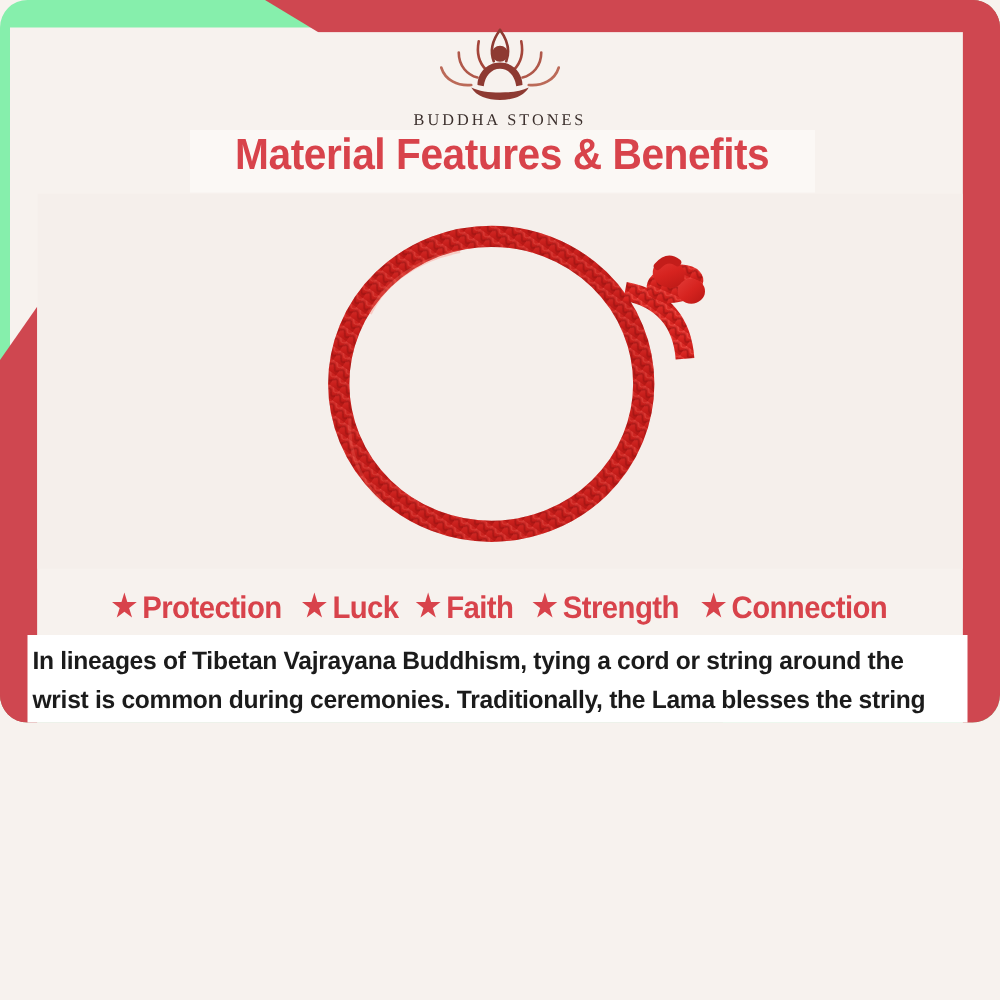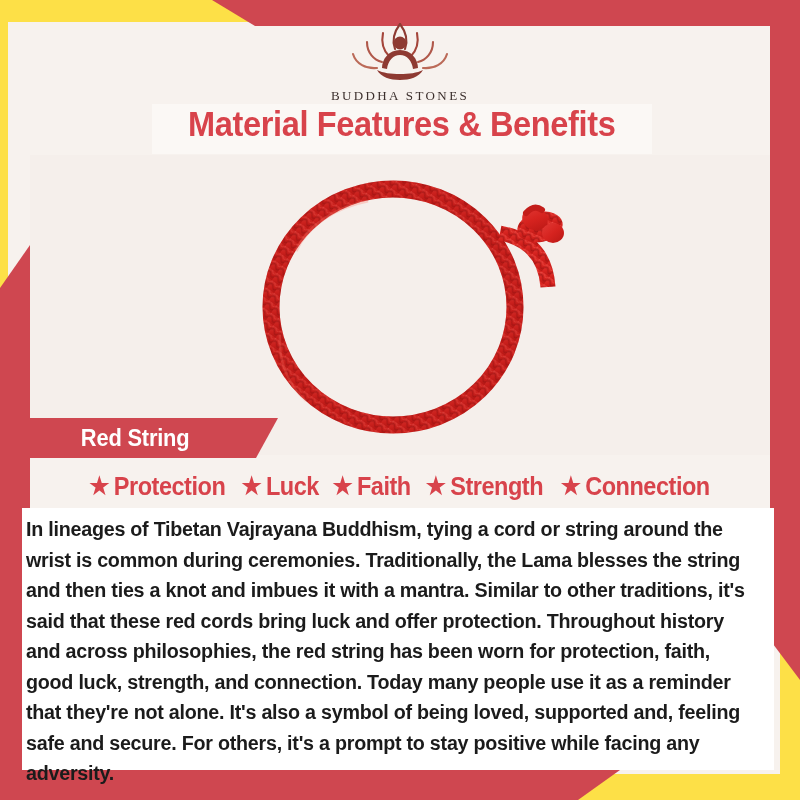--- a/index.html
+++ b/index.html
@@ -8,23 +8,24 @@
     width: 800px;
     height: 800px;
     font-family: "Liberation Sans", sans-serif;
     background: #f7f2ee;
     overflow: hidden;
   }
 
   .poster {
     position: relative;
     width: 800px;
-    height: 800px;
-    background: #fde047;
+    height: 578px;
+    background: #86efac;
     overflow: hidden;
+    border-radius: 22px;
   }
 
   
   .frame-top {
     position: absolute;
     top: 0; left: 0;
     width: 800px; height: 26px;
     background: #cf4750;
     clip-path: polygon(212px 0, 800px 0, 800px 26px, 255px 26px);
   }
@@ -228,23 +229,20 @@
         <ellipse cx="505" cy="64" rx="13" ry="11" fill="url(#cordGrad)" transform="rotate(18 505 64)"></ellipse>
         <ellipse cx="523" cy="78" rx="11" ry="10" fill="url(#cordGrad)"></ellipse>
         <path d="M496 58 q8 -9 16 -3" stroke="#c31d1a" stroke-width="6" fill="none" stroke-linecap="round"></path>
       </g>
 
       <path d="M266 96 C278 70, 306 52, 338 46" fill="none" stroke="#ff7b6c" stroke-width="3" opacity="0.30"></path>
       <path d="M250 180 C248 205, 258 230, 276 246" fill="none" stroke="#ff7b6c" stroke-width="2.5" opacity="0.22"></path>
     </svg>
   </div>
 
-  <div class="tab-banner">
-    <span class="tab-label">Red String</span>
-  </div>
 
   <div class="benefits-row">
     <div class="benefit">
       <span class="star">★</span>
       <span>Protection</span>
     </div>
     <div class="benefit">
       <span class="star">★</span>
       <span>Luck</span>
     </div>

